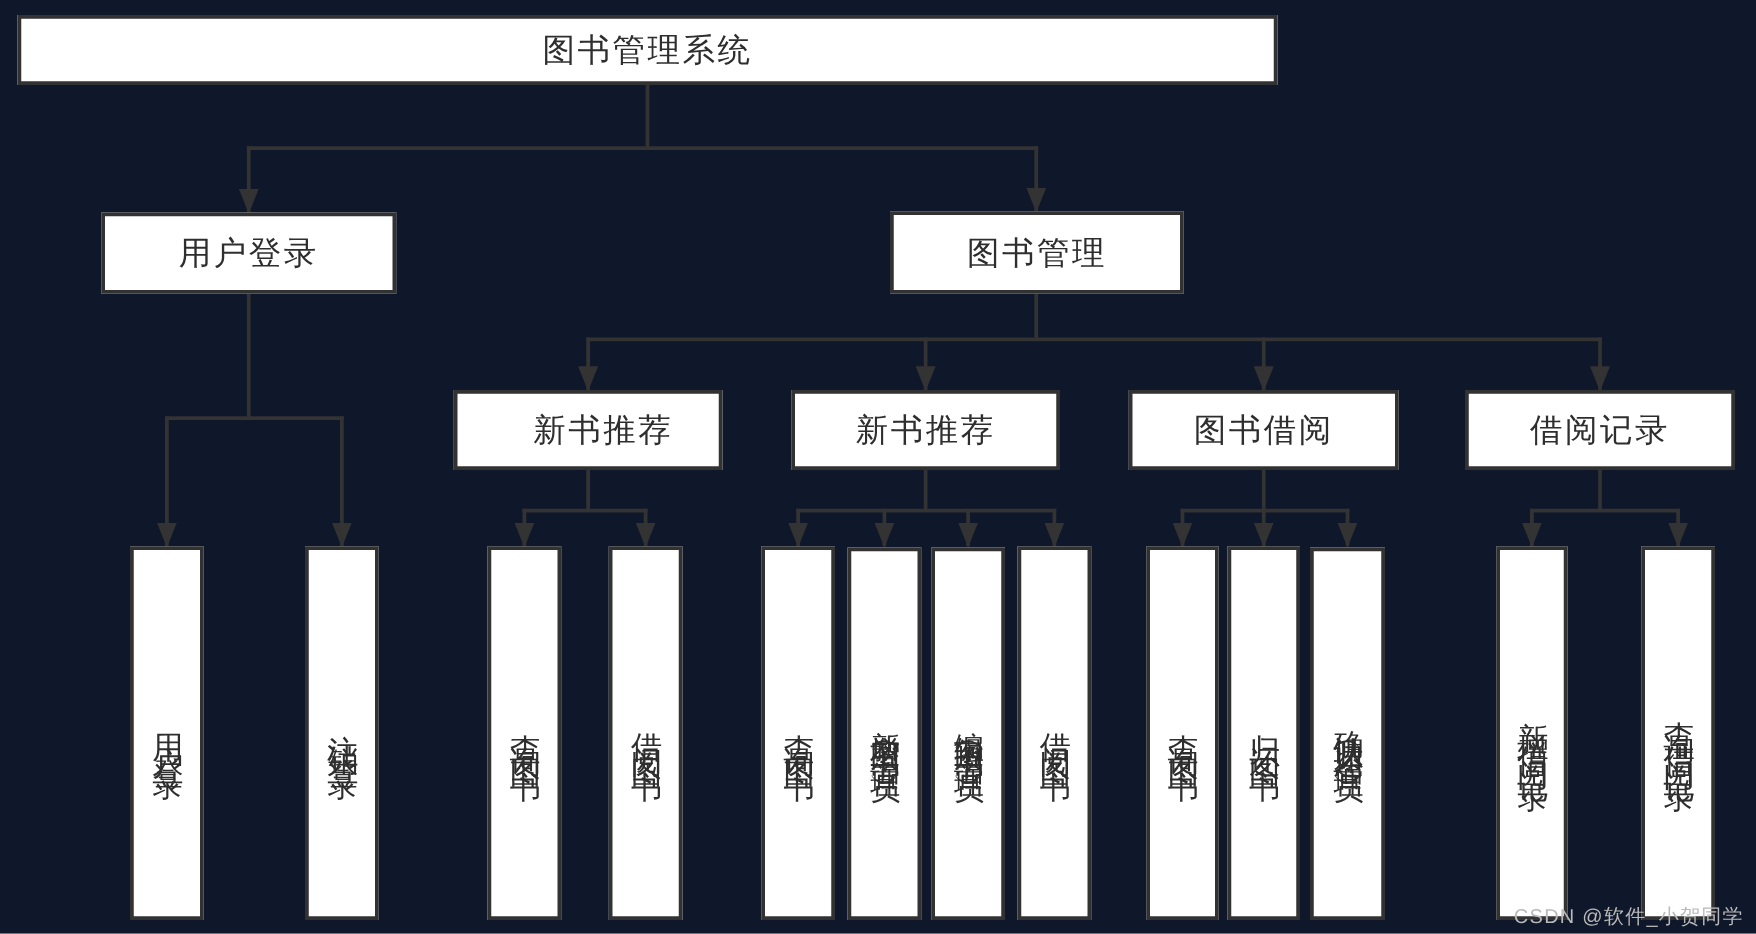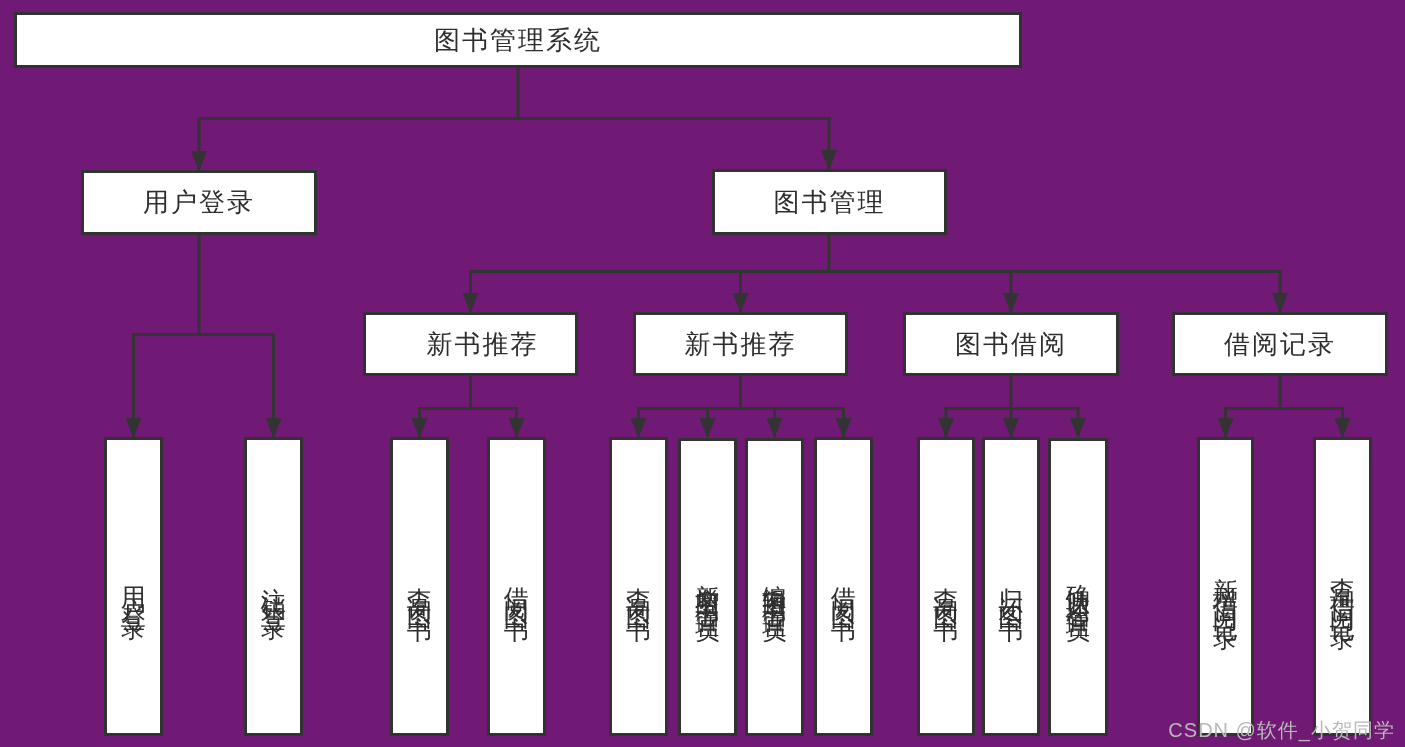--- a/index.html
+++ b/index.html
@@ -1,33 +1,33 @@
 <!DOCTYPE html>
 <html><head>
 <meta charset="utf-8">
 <style>
   html,body{margin:0;padding:0;background:#fff;}
   .canvas{
-    position:relative;width:1405px;height:747px;background:#701a75;
+    position:relative;width:1405px;height:747px;background:#0f172a;
     font-family:"Liberation Sans",sans-serif;overflow:hidden;
   }
   svg.connectors{position:absolute;left:0;top:0;z-index:1;}
   .node{
     position:absolute;box-sizing:border-box;background:#ffffff;
     border:3px solid #323232;display:flex;align-items:center;justify-content:center;
     color:#2e2e2e;font-size:26px;letter-spacing:2px;z-index:2;white-space:nowrap;
   }
   .leaf{
     writing-mode:vertical-lr;text-orientation:mixed;
     font-size:25px;letter-spacing:10px;white-space:normal;line-height:1.06;
   }
   .leaf.tight{font-size:24px;letter-spacing:5px;}
   .watermark{
     position:absolute;right:10px;bottom:3px;z-index:3;
-    color:#b9b9b9;font-size:20px;letter-spacing:1px;
+    color:#b9b9b9;font-size:16px;letter-spacing:1px;
   }
 </style>
 </head>
 <body>
 
 <div class="canvas">
 
   <svg class="connectors" width="1405" height="747" viewBox="0 0 1405 747">
     <defs>
       <marker id="ah" viewBox="0 0 16 20" markerWidth="16" markerHeight="20" refX="8" refY="19" orient="0" markerUnits="userSpaceOnUse">

